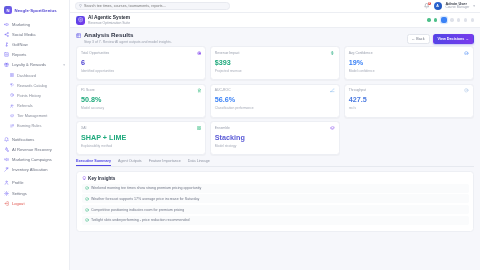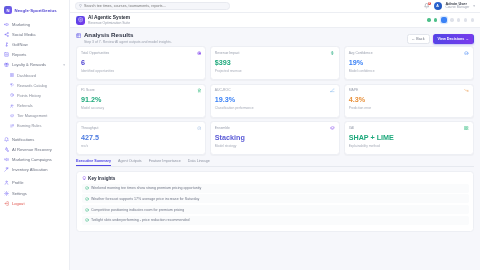--- a/index.html
+++ b/index.html
@@ -386,90 +386,77 @@
         <div class="card">
           <div class="card-top">
             <span class="card-label">F1 Score</span>
             <span class="card-ico" style="color:#22b573">
               <svg viewBox="0 0 24 24" fill="none" stroke="currentColor" stroke-width="2.1" stroke-linecap="round" stroke-linejoin="round">
                 <circle cx="12" cy="9" r="5.5"></circle>
                 <path d="M8.5 13.5 7 22l5-2.5L17 22l-1.5-8.5"></path>
               </svg>
             </span>
           </div>
-          <div class="card-value" style="color:#1ea97c">91.2%</div>
+          <div class="card-value" style="color:#1ea97c">50.8%</div>
           <div class="card-hint">Model accuracy</div>
         </div>
         <div class="card">
           <div class="card-top">
             <span class="card-label">AUC-ROC</span>
             <span class="card-ico" style="color:#6aa8e8">
               <svg viewBox="0 0 24 24" fill="none" stroke="currentColor" stroke-width="2.1" stroke-linecap="round" stroke-linejoin="round">
                 <path d="M3 19c5 0 7-3 9-7s4-7 9-7"></path>
                 <path d="M3 19h18"></path>
               </svg>
             </span>
           </div>
-          <div class="card-value" style="color:#3b82f6">19.3%</div>
+          <div class="card-value" style="color:#3b82f6">56.6%</div>
           <div class="card-hint">Classification performance</div>
-        </div>
-        <div class="card">
-          <div class="card-top">
-            <span class="card-label">MAPE</span>
-            <span class="card-ico" style="color:#e8903a">
-              <svg viewBox="0 0 24 24" fill="none" stroke="currentColor" stroke-width="2.1" stroke-linecap="round" stroke-linejoin="round">
-                <path d="M3 7l7 7 4-4 7 7"></path>
-                <path d="M21 12v5h-5"></path>
-              </svg>
-            </span>
-          </div>
-          <div class="card-value" style="color:#e8903a">4.3%</div>
-          <div class="card-hint">Prediction error</div>
         </div>
         <div class="card">
           <div class="card-top">
             <span class="card-label">Throughput</span>
             <span class="card-ico" style="color:#9ab8e0">
               <svg viewBox="0 0 24 24" fill="none" stroke="currentColor" stroke-width="2.1" stroke-linecap="round" stroke-linejoin="round">
                 <circle cx="12" cy="12" r="9"></circle>
                 <path d="M12 12 16 8"></path>
                 <path d="M12 12h.01"></path>
               </svg>
             </span>
           </div>
           <div class="card-value" style="color:#4b7ae0">427.5</div>
           <div class="card-hint">rec/s</div>
-        </div>
-        <div class="card">
-          <div class="card-top">
-            <span class="card-label">Ensemble</span>
-            <span class="card-ico" style="color:#7c3aed">
-              <svg viewBox="0 0 24 24" fill="none" stroke="currentColor" stroke-width="2.1" stroke-linecap="round" stroke-linejoin="round">
-                <path d="M12 3 3 8l9 5 9-5z"></path>
-                <path d="M3 13l9 5 9-5"></path>
-              </svg>
-            </span>
-          </div>
-          <div class="card-value" style="color:#5b5bd6">Stacking</div>
-          <div class="card-hint">Model strategy</div>
         </div>
         <div class="card">
           <div class="card-top">
             <span class="card-label">XAI</span>
             <span class="card-ico" style="color:#22b573">
               <svg viewBox="0 0 24 24" fill="none" stroke="currentColor" stroke-width="2.1" stroke-linecap="round" stroke-linejoin="round">
                 <rect x="3" y="3" width="7" height="7"></rect>
                 <rect x="14" y="3" width="7" height="7"></rect>
                 <rect x="3" y="14" width="7" height="7"></rect>
                 <rect x="14" y="14" width="7" height="7"></rect>
               </svg>
             </span>
           </div>
           <div class="card-value" style="color:#1ea97c">SHAP + LIME</div>
           <div class="card-hint">Explainability method</div>
+        </div>
+        <div class="card">
+          <div class="card-top">
+            <span class="card-label">Ensemble</span>
+            <span class="card-ico" style="color:#7c3aed">
+              <svg viewBox="0 0 24 24" fill="none" stroke="currentColor" stroke-width="2.1" stroke-linecap="round" stroke-linejoin="round">
+                <path d="M12 3 3 8l9 5 9-5z"></path>
+                <path d="M3 13l9 5 9-5"></path>
+              </svg>
+            </span>
+          </div>
+          <div class="card-value" style="color:#5b5bd6">Stacking</div>
+          <div class="card-hint">Model strategy</div>
         </div>
       </div>
 
     <div class="tabs" id="tabs">
         <div class="tab active">Executive Summary</div>
         <div class="tab">Agent Outputs</div>
         <div class="tab">Feature Importance</div>
         <div class="tab">Data Lineage</div>
       </div>
 

